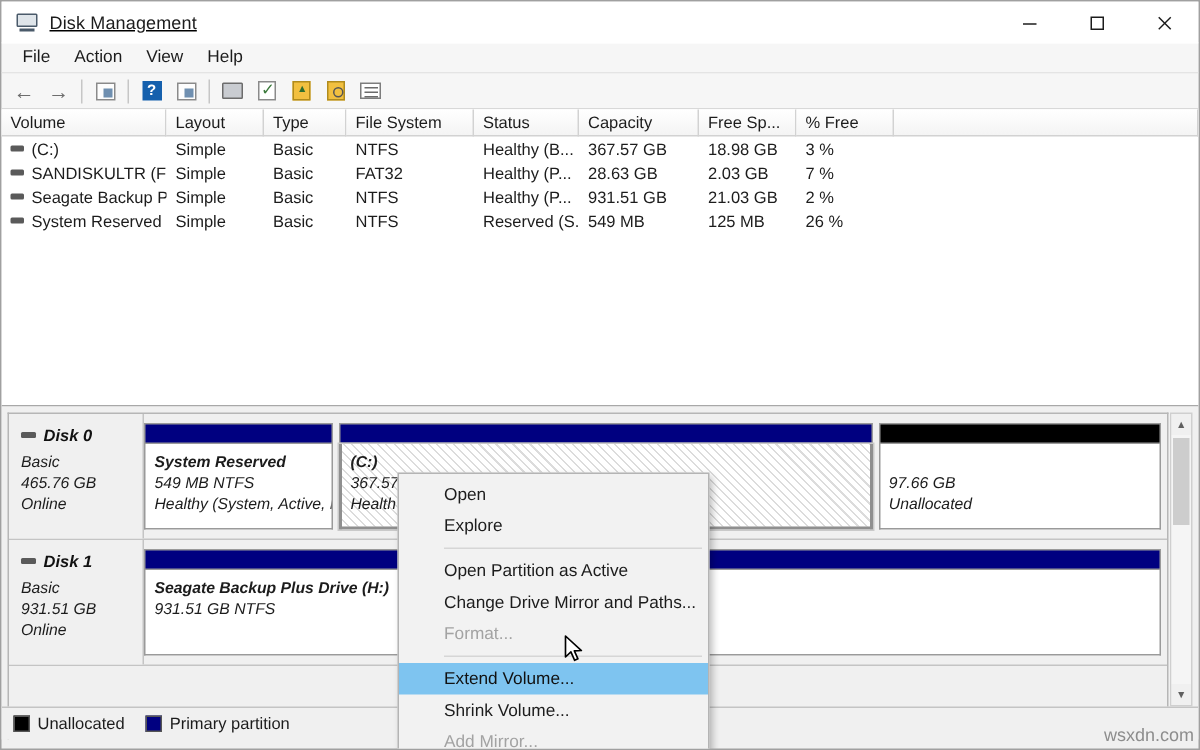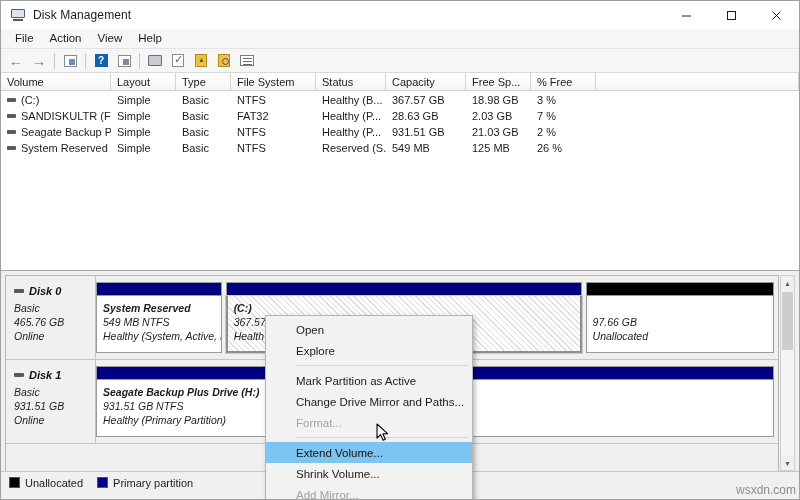--- a/index.html
+++ b/index.html
@@ -19,20 +19,21 @@
   }
 
   
   .titlebar {
     height: 28px;
     background: #ffffff;
     display: flex;
     align-items: center;
     position: relative;
     border-bottom: 1px solid #ffffff;
+    text-decoration: underline;
   }
   .title-icon {
     width: 16px; height: 16px;
     margin-left: 9px; margin-right: 7px;
     position: relative;
     flex: 0 0 auto;
   }
   .title-icon .scr {
     position: absolute; left: 1px; top: 2px;
     width: 14px; height: 9px;
@@ -543,21 +544,20 @@
           <div class="diskmeta">Basic</div>
           <div class="diskmeta">931.51 GB</div>
           <div class="diskmeta">Online</div>
         </div>
         <div class="parts">
           <div class="part" style="flex:1 1 0">
             <div class="cap cap-primary"></div>
             <div class="body">
               <div class="pline b">Seagate Backup Plus Drive  (H:)</div>
               <div class="pline">931.51 GB NTFS</div>
-              <div class="pline">Healthy (Primary Partition)</div>
             </div>
           </div>
         </div>
       </div>
 
     </div>
 
     <div class="vscroll">
       <div class="sbtn">▲</div>
       <div class="strack">
@@ -575,21 +575,21 @@
         <span class="sw" style="background:#000080"></span>
         <span class="lbl">Primary partition</span>
       </div>
     </div>
   </div>
 
   <div class="ctxmenu">
     <div class="ctxitem">Open</div>
     <div class="ctxitem">Explore</div>
     <div class="ctxsep"></div>
-    <div class="ctxitem">Mark Partition as Active</div>
+    <div class="ctxitem">Open Partition as Active</div>
     <div class="ctxitem">Change Drive Mirror and Paths...</div>
     <div class="ctxitem disabled">Format...</div>
     <div class="ctxsep"></div>
     <div class="ctxitem highlight">Extend Volume...</div>
     <div class="ctxitem">Shrink Volume...</div>
     <div class="ctxitem disabled">Add Mirror...</div>
 
   </div>
 
   <div class="cursor">

